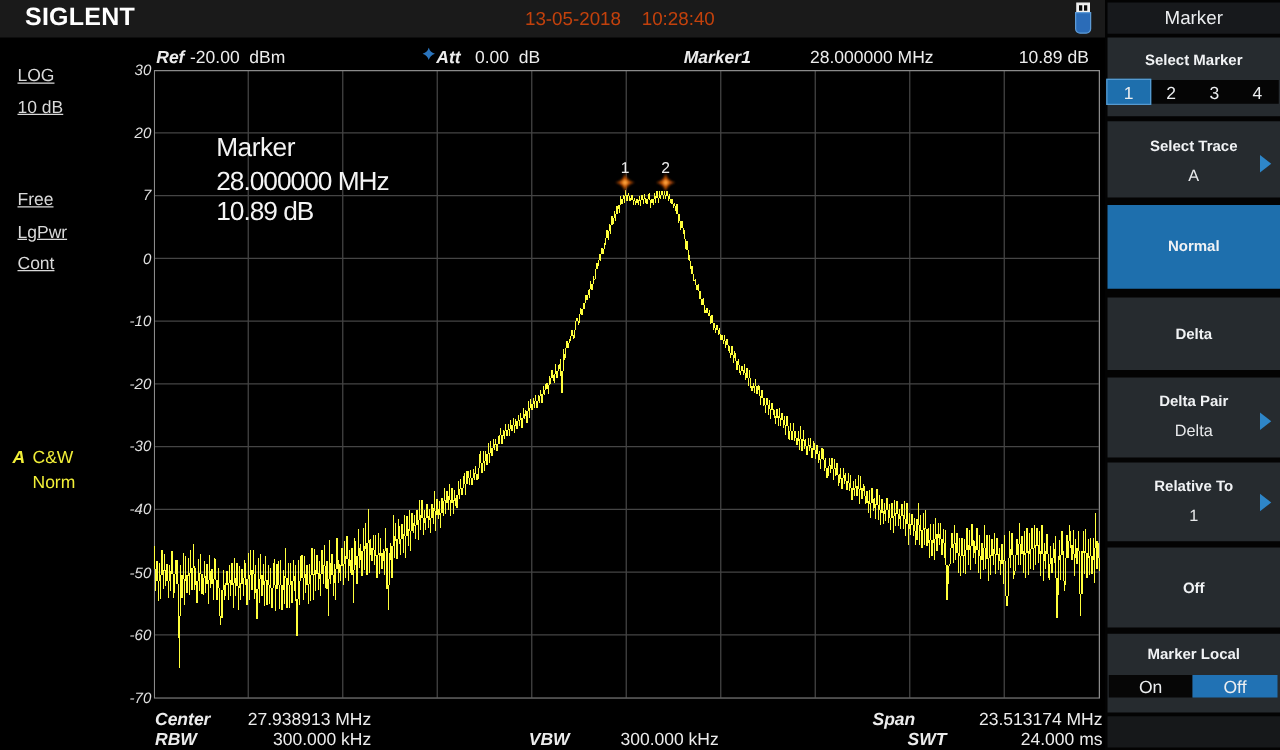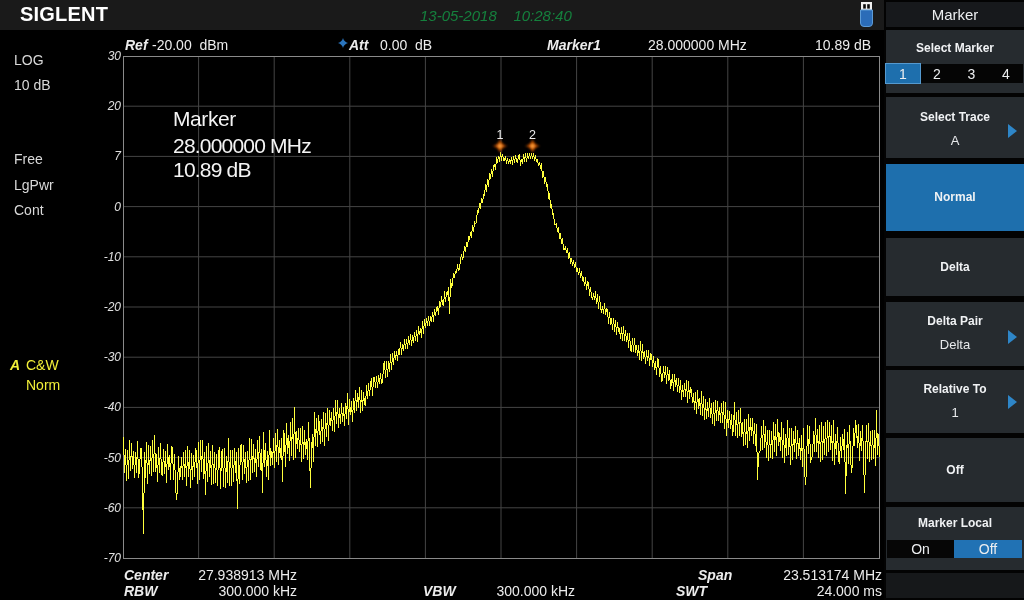--- a/index.html
+++ b/index.html
@@ -1,21 +1,21 @@
 <!DOCTYPE html>
 <html><head><meta charset="utf-8"><style>
 * { margin:0; padding:0; box-sizing:border-box; }
 html,body { width:1024px; height:600px; background:#000; font-family:"Liberation Sans", sans-serif; overflow:hidden; position:relative; }
 .abs { position:absolute; }
 .b { font-weight:bold;font-style:italic; }
 #topbar { left:0; top:0; width:886px; height:30px; background:#1a1a1a; }
 #logo { left:20px; top:3px; color:#fff; font-size:20px; font-weight:bold; letter-spacing:0.2px; }
-#date { left:420px; top:7px; width:170px; color:#15803d; font-size:15px;font-style:italic; }
+#date { left:420px; top:7px; width:170px; color:#c2410c; font-size:15px; }
 .ylab { position:absolute; left:61px; width:60px; text-align:right; color:#e0e0e0; font-size:12px; height:14px; line-height:14px;font-style:italic; }
-.lbl { position:absolute; color:#d9d9d9; font-size:14px; height:16px; line-height:16px; }
+.lbl { position:absolute; color:#d9d9d9; font-size:14px; height:16px; line-height:16px;text-decoration:underline; }
 .ytxt { position:absolute; color:#f2ef38; font-size:14px; height:16px; line-height:16px; }
 #markerblock div { position:absolute; color:#f4f4f4; font-size:20px; white-space:nowrap; }
 .t14 { position:absolute; font-size:14px; color:#ececec; white-space:nowrap; height:16px; line-height:16px; }
 .ra { text-align:right; }
 #sidebar { left:884px; top:0; width:140px; height:600px; background:#030303; }
 .panel { position:absolute; left:2px; width:138px; background:#262b2f; }
 .sbt { position:absolute; left:2px; width:138px; text-align:center; color:#f0f2f4; font-size:12px; font-weight:bold; }
 .sbv { position:absolute; left:2px; width:138px; text-align:center; color:#e8eaec; font-size:13px; }
 .cell { position:absolute; text-align:center; color:#eceef0; font-size:14px; }
 .arrow { position:absolute; width:0; height:0; border-top:7px solid transparent; border-bottom:7px solid transparent; border-left:9px solid #2e86c8; }
@@ -110,21 +110,21 @@
 </div>
 
 <div class="t14 b" style="left:124px;top:567px">Center</div>
 <div class="t14 ra" style="left:180px;top:567px;width:117px">27.938913 MHz</div>
 <div class="t14 b" style="left:698px;top:567px">Span</div>
 <div class="t14 ra" style="left:750px;top:567px;width:132px">23.513174 MHz</div>
 <div class="t14 b" style="left:124px;top:583px">RBW</div>
 <div class="t14 ra" style="left:180px;top:583px;width:117px">300.000 kHz</div>
 <div class="t14 b" style="left:423px;top:583px">VBW</div>
 <div class="t14 ra" style="left:470px;top:583px;width:105px">300.000 kHz</div>
-<div class="t14 b" style="left:676px;top:583px">SWT</div>
+<div class="t14 b" style="left:726px;top:583px">SWT</div>
 <div class="t14 ra" style="left:750px;top:583px;width:132px">24.000 ms</div>
 
 <div id="sidebar" class="abs">
   <div class="panel" style="top:2px;height:25px;background:#17191c"></div>
   <div class="sbv" style="top:6px;font-size:15px;color:#eceef0">Marker</div>
 
   <div class="panel" style="top:30px;height:63px"></div>
   <div class="sbt" style="top:41px">Select Marker</div>
   <div class="abs" style="left:2px;top:64px;width:137px;height:19px;background:#050505"></div>
   <div class="abs" style="left:1px;top:63px;width:36px;height:21px;background:#1e6fad;border:1px solid #559ad0"></div>

